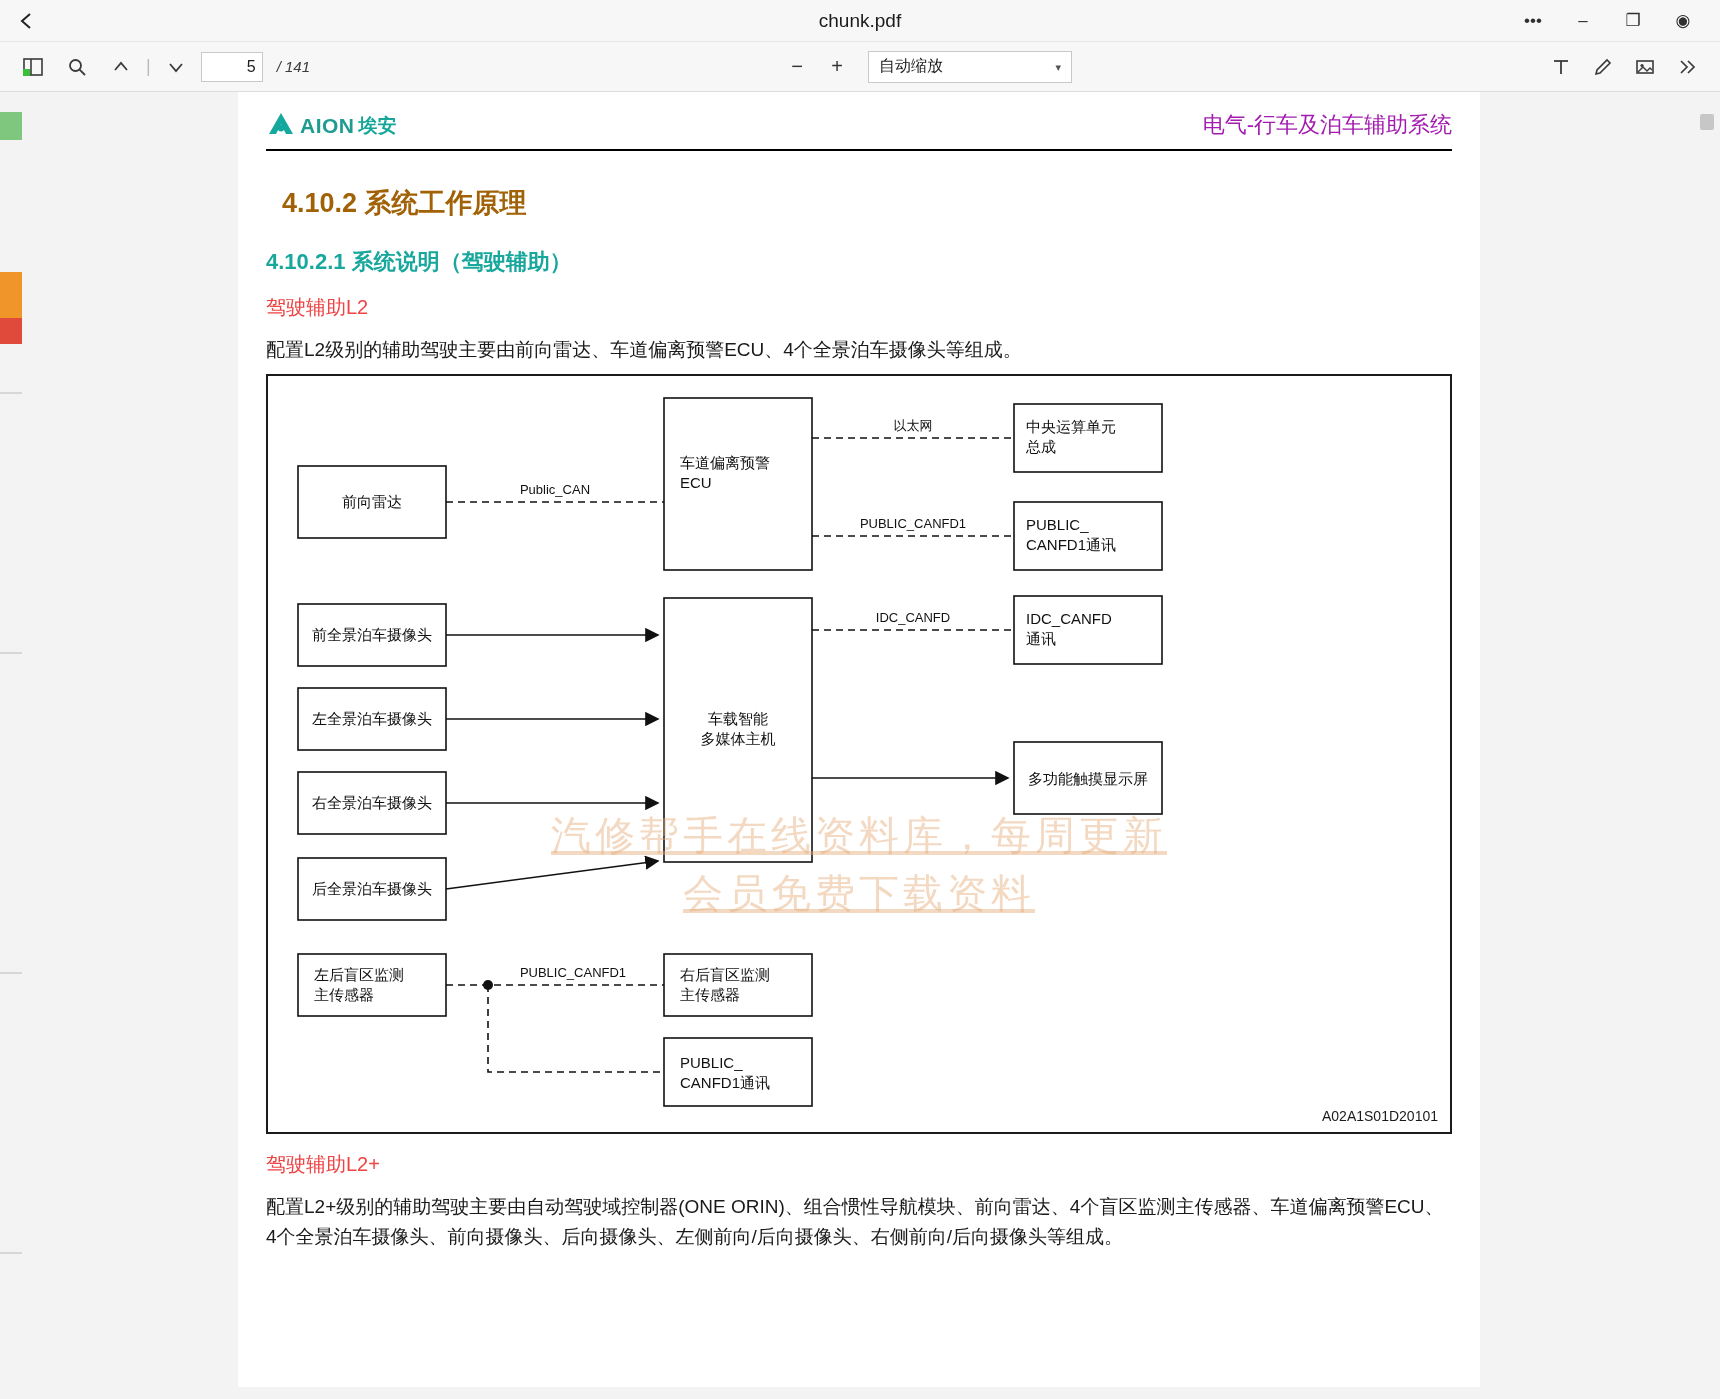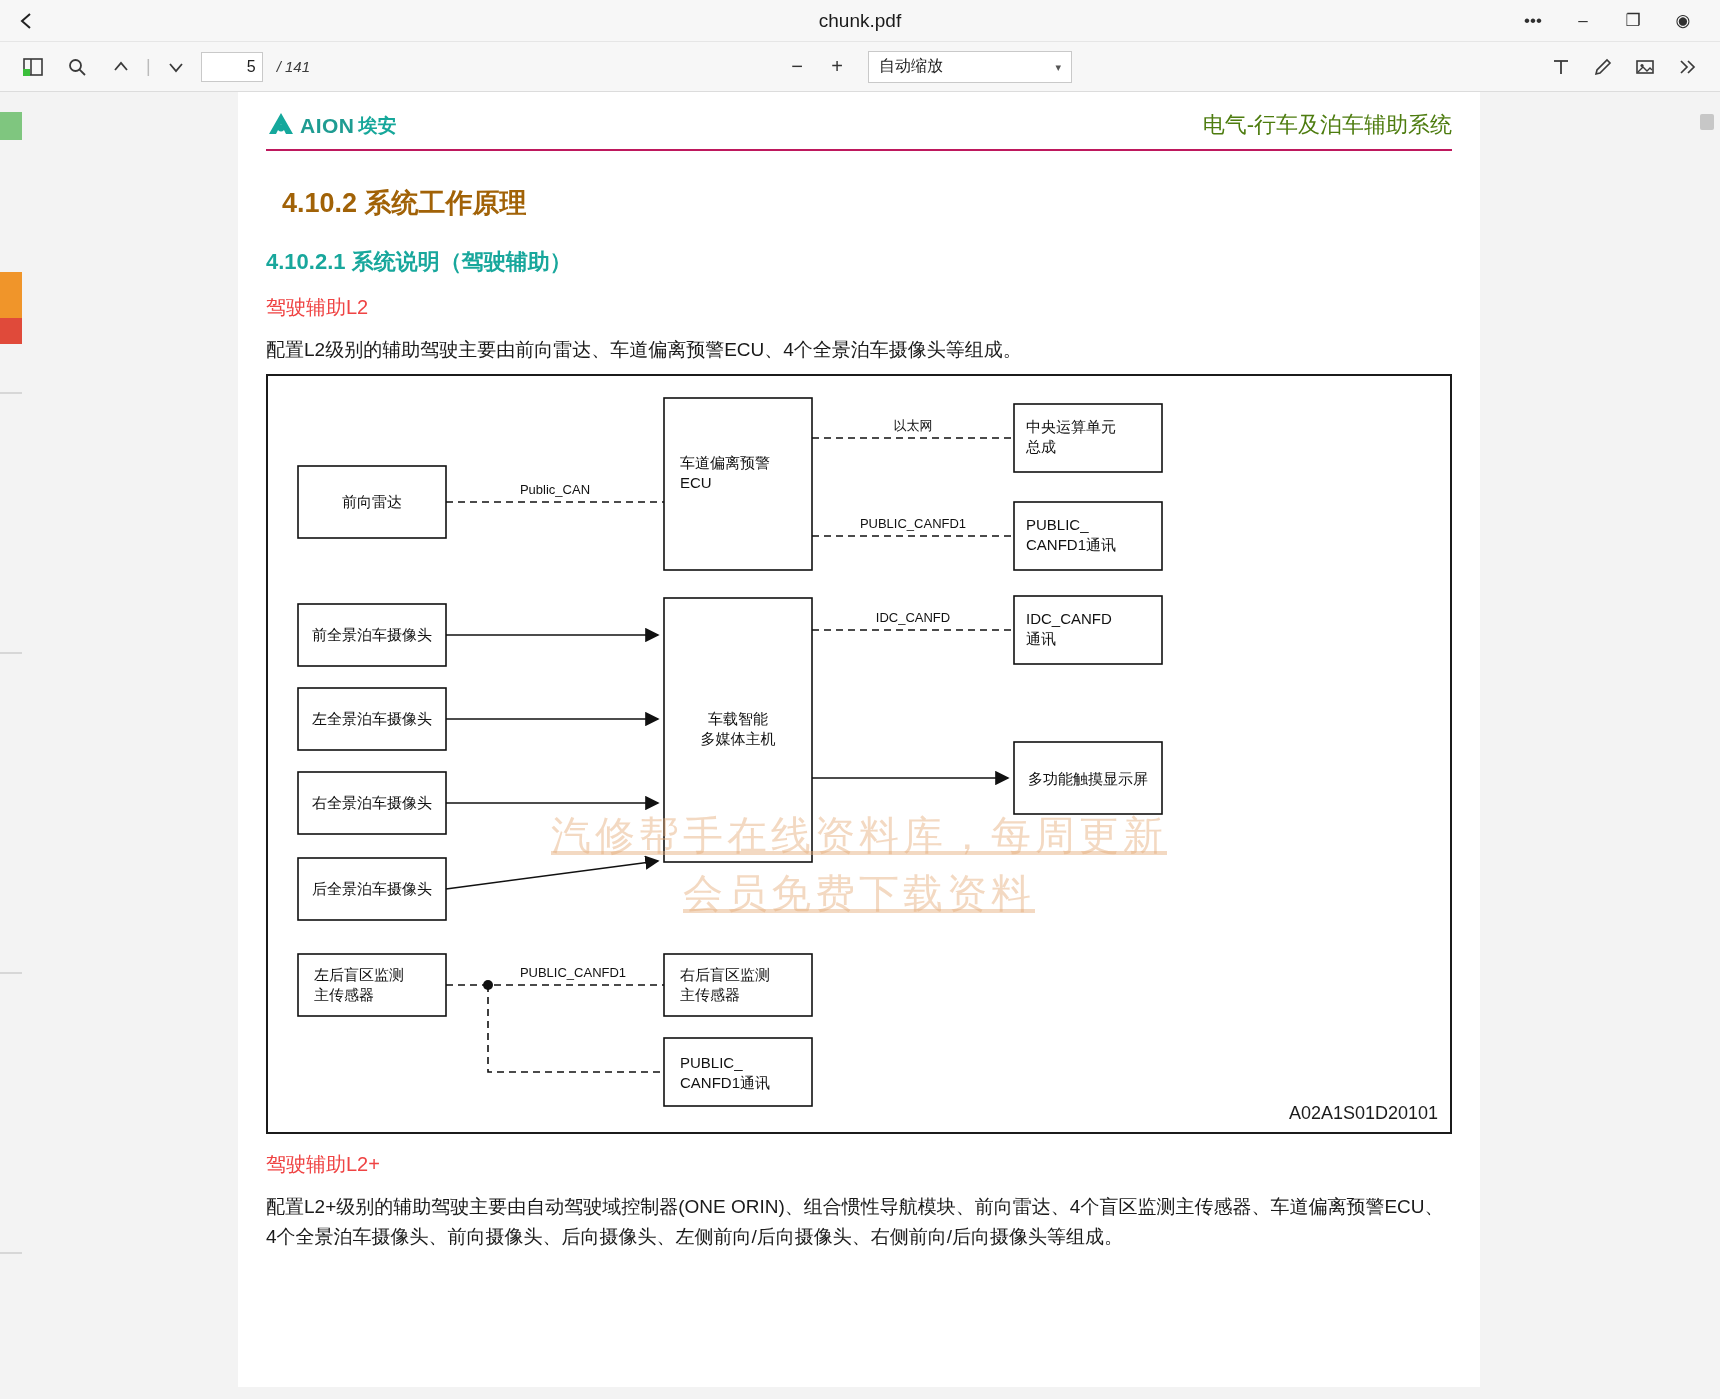--- a/index.html
+++ b/index.html
@@ -143,35 +143,35 @@
     right: 6px; top: 22px;
     width: 14px; height: 16px;
     background: #c7c7c7;
     border-radius: 2px;
   }
 
   
   .pg-inner { padding: 18px 28px 0 28px; }
   .pg-header {
     display: flex; align-items: flex-end;
-    border-bottom: 2px solid #be185d;
+    border-bottom: 2px solid #000000;
     padding-bottom: 8px;
   }
   .brand {
     display: flex; align-items: center; gap: 4px;
   }
   .brand-text {
     font-size: 21px; font-weight: bold;
     color: #1f9c92; letter-spacing: 0.5px;
   }
   .brand-cn { font-size: 19px; font-weight: bold; color: #16a79a; }
   .hdr-right {
     margin-left: auto;
     font-size: 22px;
-    color: #4d7c0f;
+    color: #a21caf;
     padding-bottom: 1px;
   }
   h2.sec {
     color: #a16207;
     font-size: 27px;
     margin: 34px 0 0 16px;
     font-weight: bold;
   }
   h3.sub {
     color: #18a79c;
@@ -210,21 +210,21 @@
     color: rgba(228, 170, 120, 0.45);
     letter-spacing: 4px;
     pointer-events: none;
     line-height: 1.45;
     white-space: pre-line;
     text-decoration: underline;
   }
   .diag-code {
     position: absolute;
     right: 12px; bottom: 8px;
-    font-size: 18px; color: #1b1b1b;
+    font-size: 14px; color: #1b1b1b;
   }
   .box-label { font-size: 15px; fill: #111; font-family: "Liberation Sans", sans-serif; }
   .edge-label { font-size: 13px; fill: #111; font-family: "Liberation Sans", sans-serif; }
 </style>
 </head>
 <body>
 
 <div class="titlebar">
   <div class="back-btn">
     <span>

